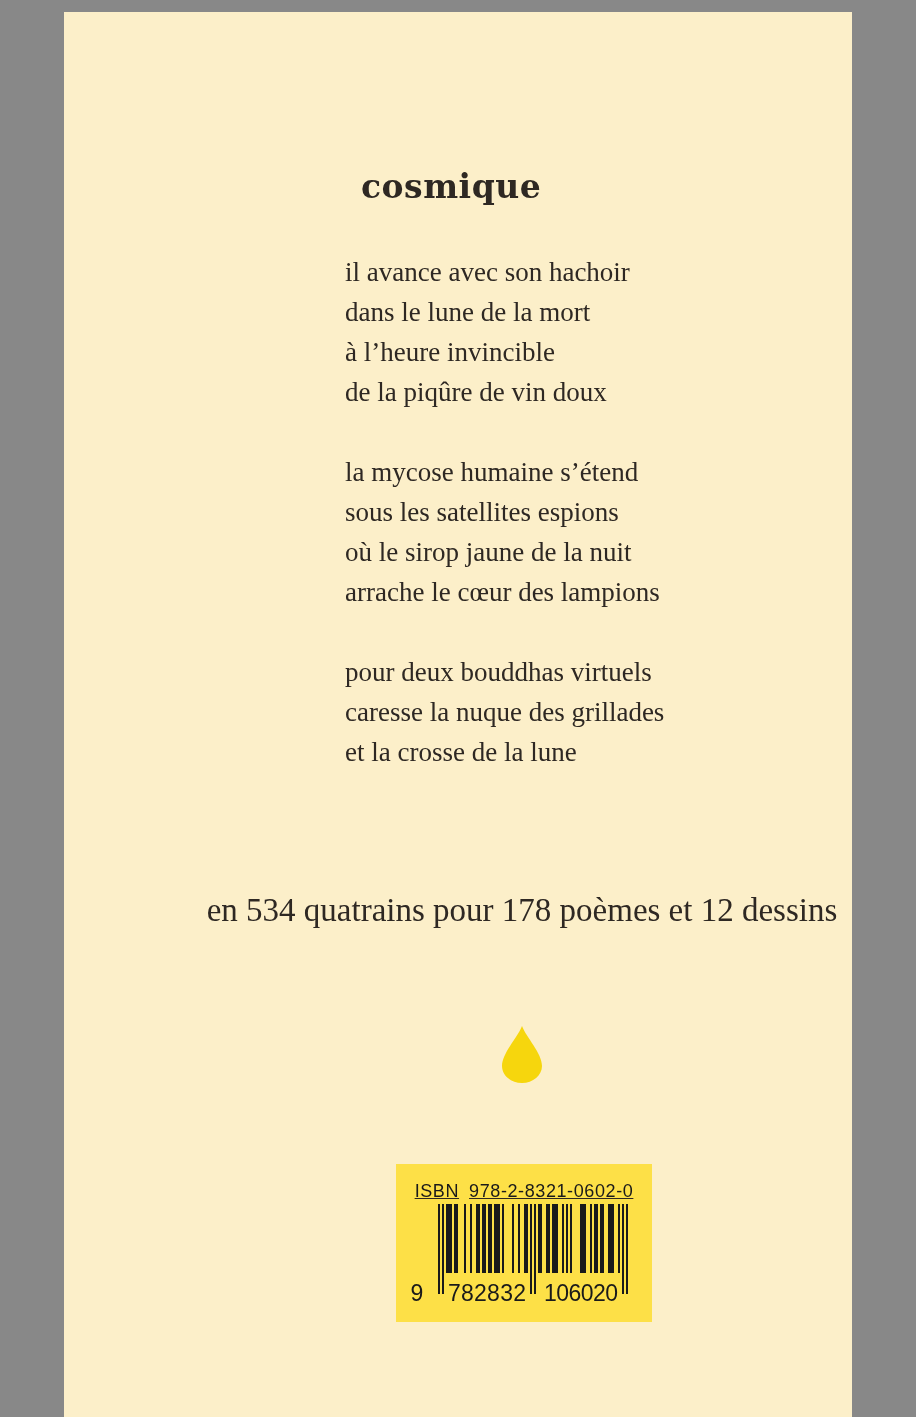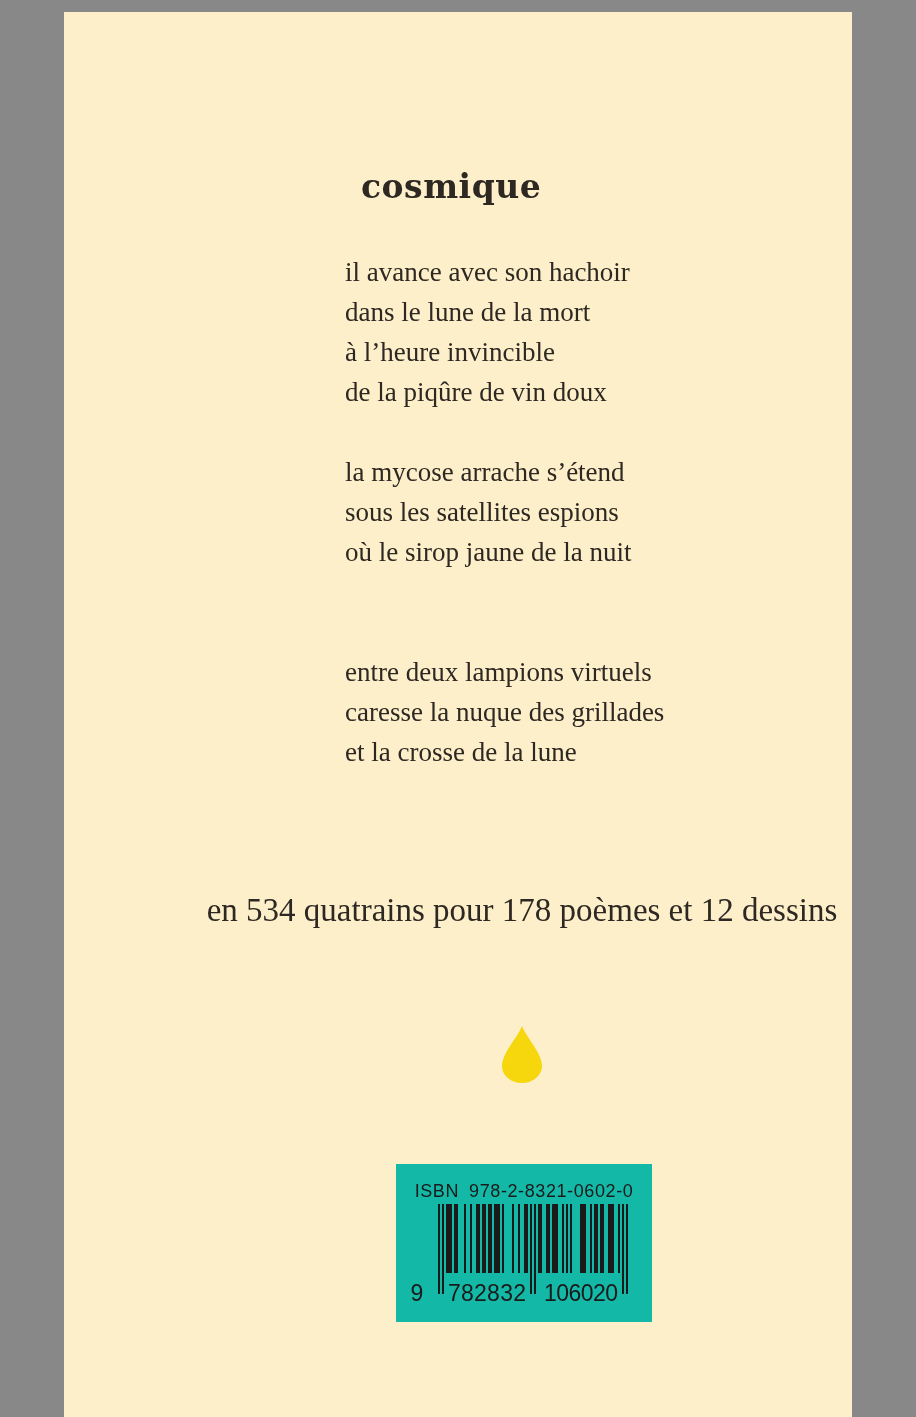--- a/index.html
+++ b/index.html
@@ -52,21 +52,22 @@
     top: 1014px;
     width: 40px;
     height: 57px;
   }
   .barcode-box {
     position: absolute;
     left: 332px;
     top: 1152px;
     width: 256px;
     height: 158px;
-    background: #14b8a6;
+    background: #fde047;
+    text-decoration: underline;
   }
   .isbn-line {
     margin-top: 18px;
     text-align: center;
     font-family: "Liberation Sans", sans-serif;
     font-size: 18px;
     line-height: 18px;
     letter-spacing: 0.6px;
     color: #1A1A1A;
     white-space: nowrap;
@@ -88,27 +89,28 @@
   <h1 class="title">cosmique</h1>
 
   <div class="stanza stanza-1">
     <div class="line">il avance avec son hachoir</div>
     <div class="line">dans le lune de la mort</div>
     <div class="line">à l’heure invincible</div>
     <div class="line">de la piqûre de vin doux</div>
   </div>
 
   <div class="stanza stanza-2">
-    <div class="line">la mycose arrache s’étend</div>
+    <div class="line">la mycose humaine s’étend</div>
     <div class="line">sous les satellites espions</div>
     <div class="line">où le sirop jaune de la nuit</div>
+    <div class="line">arrache le cœur des lampions</div>
   </div>
 
   <div class="stanza stanza-3">
-    <div class="line">entre deux lampions virtuels</div>
+    <div class="line">pour deux bouddhas virtuels</div>
     <div class="line">caresse la nuque des grillades</div>
     <div class="line">et la crosse de la lune</div>
   </div>
 
   <div class="blurb">
     <div class="line">en 534 quatrains pour 178 poèmes et 12 dessins</div>
   </div>
 
   <svg class="drop" viewBox="0 0 40 57" aria-hidden="true">
     <path id="drop-path" d="M20 0 C16 11 0 27 0 40 C0 49.4 9 57 20 57 C31 57 40 49.4 40 40 C40 27 24 11 20 0 Z" fill="#F6D60D"></path>

